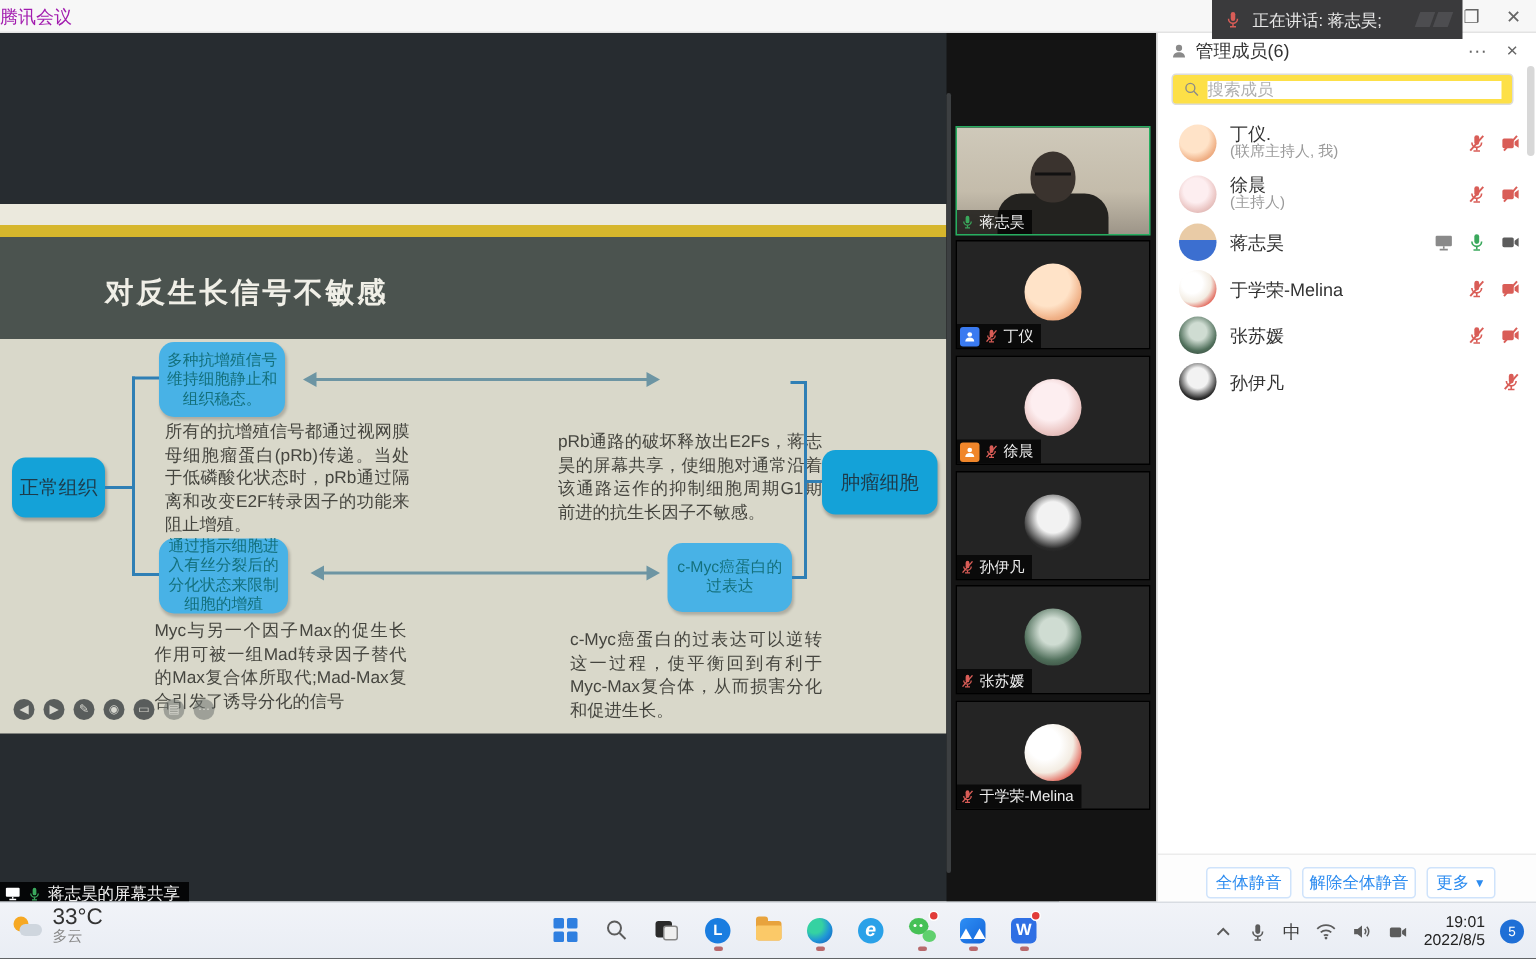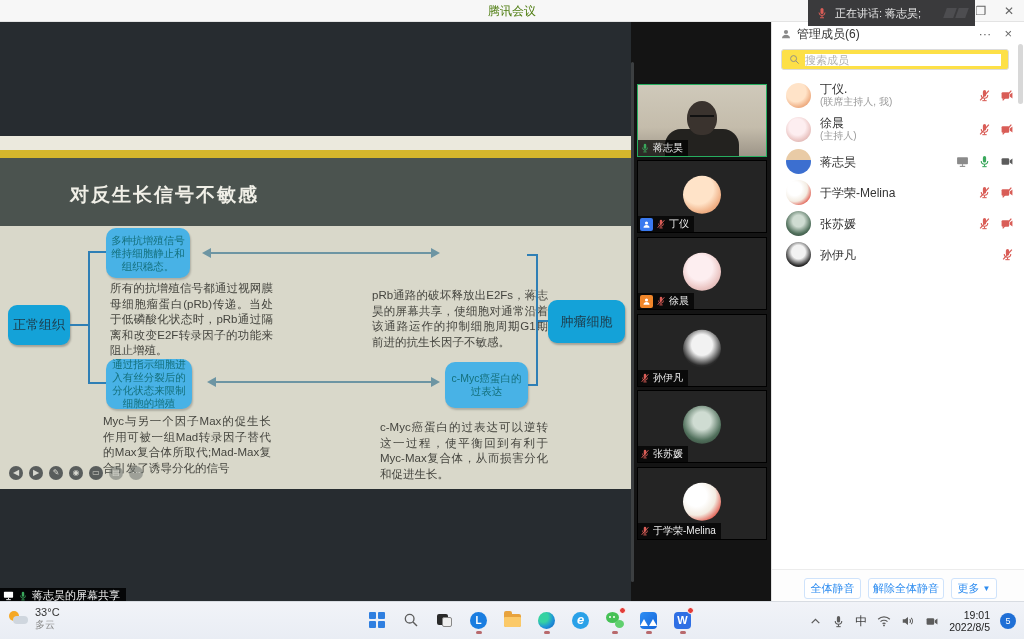--- a/index.html
+++ b/index.html
@@ -2,21 +2,21 @@
 <html><head>
 <meta charset="utf-8">
 <style>
   * { margin:0; padding:0; box-sizing:border-box; }
   html,body { width:1024px; height:639px; overflow:hidden; }
   body { font-family:"Liberation Sans","DejaVu Sans",sans-serif; font-size:12px; color:#333; background:#000; }
   #app { position:relative; width:1024px; height:639px; background:#fff; overflow:hidden; }
 
   
   #titlebar { position:absolute; left:0; top:0; width:1024px; height:22px; background:#f7f7f7; border-bottom:1px solid #e3e3e3; }
-  #titlebar .title { position:absolute; left:0; right:0; top:0; height:18px; line-height:22px; text-align:center; font-size:12px; color:#4d7c0f; }
+  #titlebar .title { position:absolute; left:0; right:0; top:0; height:18px; line-height:22px; text-align:left; font-size:12px; color:#a21caf; }
   .winctl { position:absolute; top:0; height:22px; width:30px; text-align:center; line-height:22px; color:#666; font-size:12px; cursor:default; }
 
   
   #toast { position:absolute; left:808px; top:0; width:167px; height:26px; background:#3a3a3c; z-index:60; display:flex; align-items:center; gap:7px; padding:0 8px; }
   #toast .txt { color:#e8e8e8; font-size:11px; white-space:nowrap; }
   #toast .deco { margin-left:auto; display:flex; gap:2px; }
   #toast .deco i { width:10px; height:10px; background:#4d4d50; transform:skewX(-20deg); display:inline-block; }
 
   
   #share { position:absolute; left:0; top:22px; width:706px; height:579px; background:#272c30; overflow:hidden; }
@@ -89,21 +89,21 @@
   .fbtn { position:absolute; top:8px; height:21px; border:1px solid #cfe3fb; border-radius:3px; background:#fff; color:#2d8cf0; font-size:11px; display:flex; align-items:center; justify-content:center; gap:3px; }
   .fbtn .caret { font-size:8px; }
 
   
   #taskbar { position:absolute; left:0; top:601px; width:1024px; height:38px; background:linear-gradient(180deg,#f1f3f8,#e9edf4); border-top:1px solid #d8dce2; }
   #weather { position:absolute; left:8px; top:3px; display:flex; align-items:center; gap:5px; }
   #weather .w-icon { position:relative; width:22px; height:18px; }
   #weather .sun { position:absolute; left:1px; top:2px; width:10px; height:10px; border-radius:50%; background:#f6a823; }
   #weather .cloud { position:absolute; left:5px; top:7px; width:15px; height:8px; border-radius:8px; background:#cfd6de; }
   #weather .wt { display:flex; flex-direction:column; }
-  #weather .temp { font-size:11px; color:#333; line-height:14px; }
+  #weather .temp { font-size:15px; color:#333; line-height:14px; }
   #weather .cond { font-size:10px; color:#808archive0a0; color:#8a8a8a; line-height:12px; }
   #apps { position:absolute; left:364px; top:4px; display:flex; gap:9px; }
   .appbtn { position:relative; width:25px; height:28px; display:flex; align-items:center; justify-content:center; }
   .appbtn .runbar { position:absolute; bottom:0; left:50%; transform:translateX(-50%); width:6px; height:3px; border-radius:2px; background:#b8696c; }
   .reddot { position:absolute; right:1px; top:1px; width:7px; height:7px; border-radius:50%; background:#e23c39; border:1px solid #fff; }
 
   
   .i-start { width:16px; height:16px; display:grid; grid-template-columns:7px 7px; grid-template-rows:7px 7px; gap:2px; }
   .i-start i { background:#2f7fe0; border-radius:1px; }
   .i-taskview { position:relative; width:15px; height:13px; }

